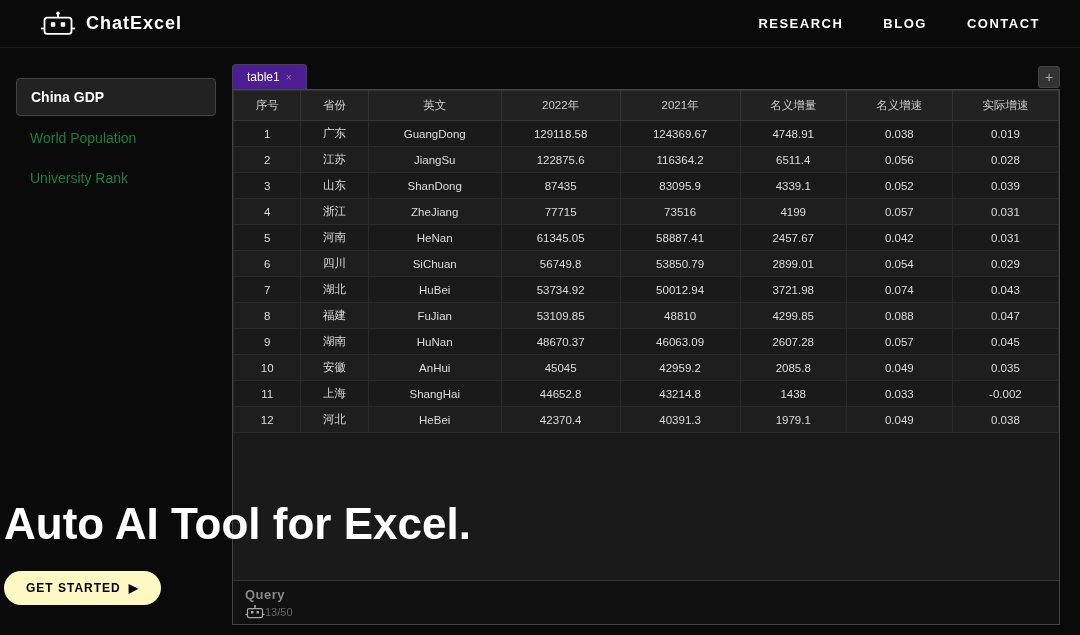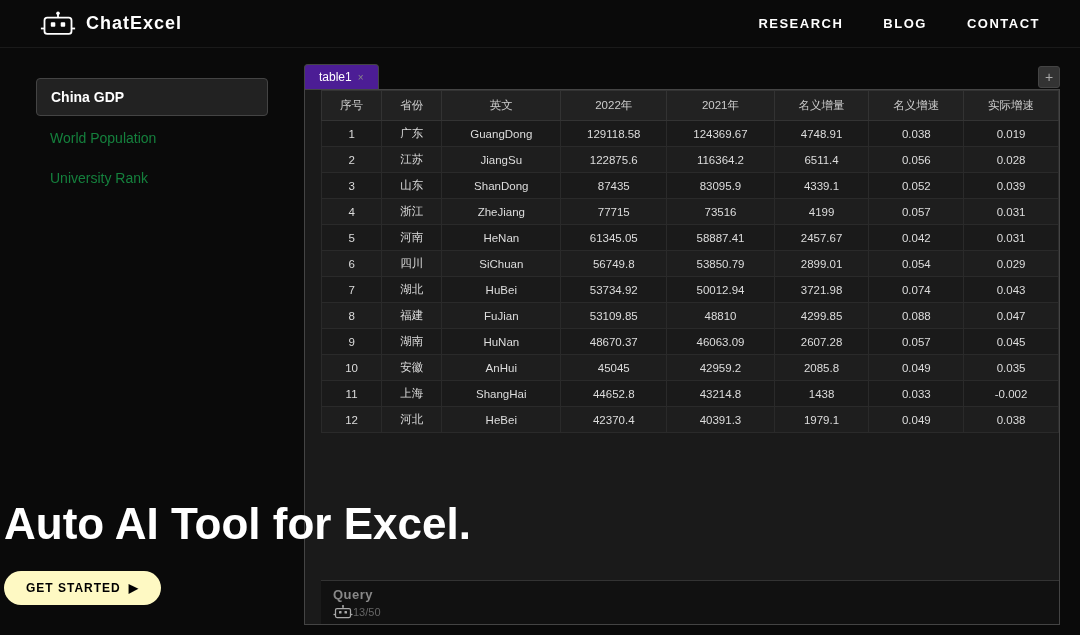--- a/index.html
+++ b/index.html
@@ -53,22 +53,22 @@
 
     
     .main-content {
       display: flex;
       height: calc(635px - 58px);
       position: relative;
     }
 
     
     .sidebar {
-      width: 304px;
-      padding: 30px 36px;
+      width: 232px;
+      padding: 30px 16px;
       flex-shrink: 0;
     }
     .sidebar-item {
       padding: 10px 14px;
       border-radius: 4px;
       cursor: pointer;
       font-size: 14px;
       color: #15803d;
       margin-bottom: 4px;
     }
@@ -134,21 +134,20 @@
     }
 
     
     .table-container {
       background: #1a1a1a;
       border: 1px solid #444;
       flex: 1;
       overflow: hidden;
       display: flex;
       flex-direction: column;
-      padding-left: 16px;
     }
     .spreadsheet-table {
       width: 100%;
       border-collapse: collapse;
       font-size: 11.5px;
     }
     .spreadsheet-table thead tr {
       background: #222;
     }
     .spreadsheet-table thead th {

